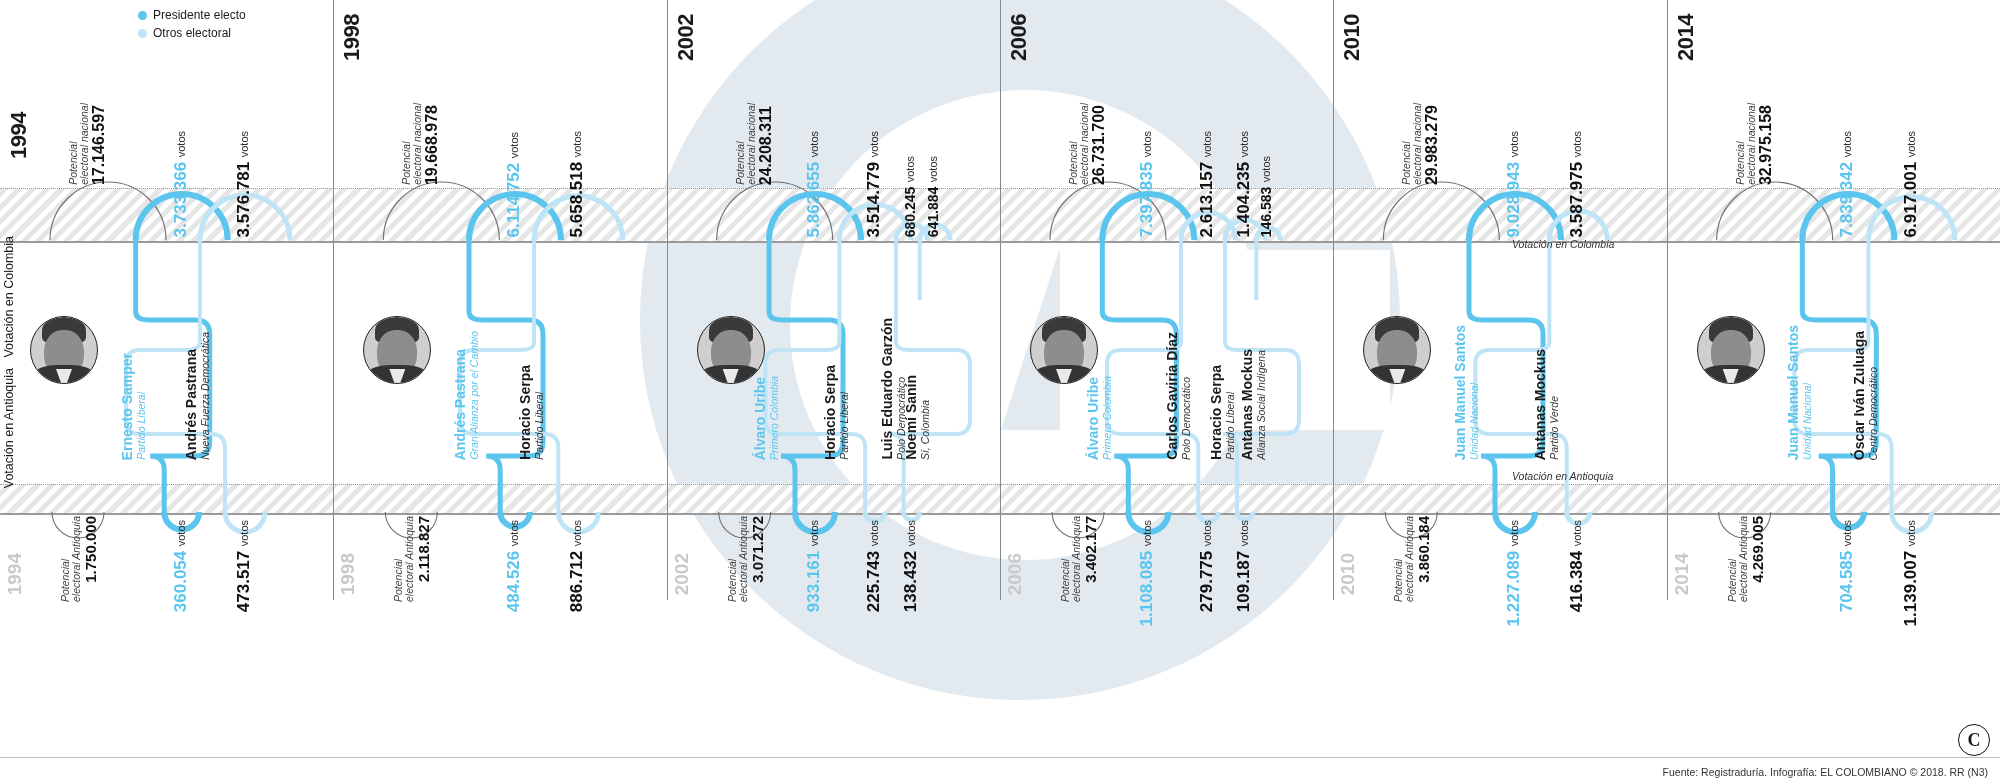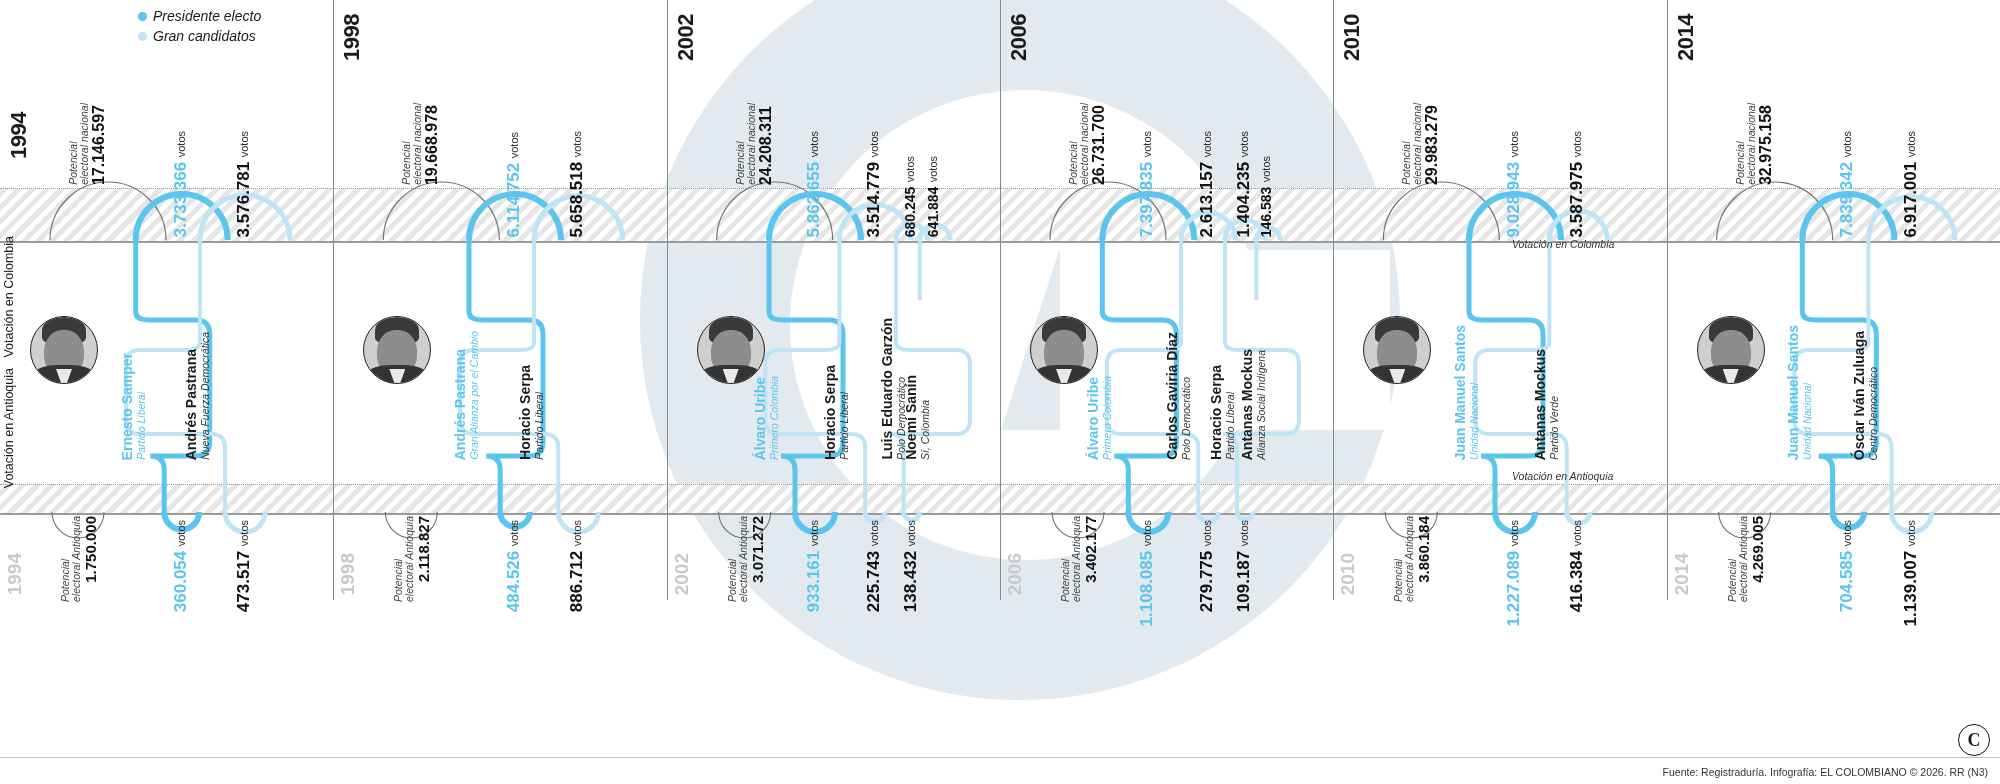--- a/index.html
+++ b/index.html
@@ -46,21 +46,21 @@
   .votelab .u{font-size:11px;color:#2b2b2b;font-weight:normal;}
   .elect .n{color:#5bc5ee;}
   .other .n{color:#111;}
   .small .n{font-size:14px;}
 
   
   svg.arcs{position:absolute;left:0;top:0;width:2000px;height:784px;z-index:4;
            pointer-events:none;overflow:visible;}
 
   
-  .legend{position:absolute;left:138px;top:8px;z-index:9;font-style:italic;font-size:14px;}
+  .legend{position:absolute;left:138px;top:8px;z-index:9;font-size:12px;}
   .legend div{display:flex;align-items:center;gap:6px;margin-bottom:4px;}
   .dot{width:9px;height:9px;border-radius:50%;display:inline-block;}
 
   
   .titlecirc{position:absolute;left:8px;top:6px;width:120px;height:120px;border:1.6px solid #111;
              border-radius:50%;display:flex;align-items:center;justify-content:center;z-index:9;}
   .titlecirc span{font-size:11.6px;line-height:1.32;text-align:left;padding-left:4px;}
 
   
   .axlab{position:absolute;z-index:8;font-size:12.5px;writing-mode:vertical-rl;
@@ -108,21 +108,21 @@
   <div class="band hatch hatch-bot"></div>
 
 
   <div class="legend">
     <div>
       <span class="dot" style="background:#5bc5ee"></span>
       <span>Presidente electo</span>
     </div>
     <div>
       <span class="dot" style="background:#bfe4f6"></span>
-      <span>Gran candidatos</span>
+      <span>Otros electoral</span>
     </div>
   </div>
 
   <div class="axlab" style="left:2px;top:236px;">
     <span>Votación en Colombia</span>
   </div>
   <div class="axlab" style="left:2px;top:368px;">
     <span>Votación en Antioquia</span>
   </div>
 
@@ -442,15 +442,15 @@
       <path d="M 1718.6666666666665 512 A 26 26 0 0 0 1770.6666666666665 512" fill="none" stroke="#6f6f6f" stroke-width="1.1"></path>
       <path d="M 1802.3333333333333 240 A 46 46 0 0 1 1894.3333333333333 240" fill="none" stroke="#5bc5ee" stroke-width="6"></path>
       <path d="M 1832.6031604533634 512 A 15.730172879969835 15.730172879969835 0 0 0 1864.063506213303 512" fill="none" stroke="#5bc5ee" stroke-width="6"></path>
       <path d="M 1802.3333333333333 240 L 1802.3333333333333 312 Q 1802.3333333333333 320 1816.3333333333333 320 L 1862.3333333333333 320 Q 1876.3333333333333 320 1876.3333333333333 334 L 1876.3333333333333 442 Q 1876.3333333333333 456 1862.3333333333333 456 L 1818.6031604533634 456 Q 1832.6031604533634 456 1832.6031604533634 470 L 1832.6031604533634 512" fill="none" stroke="#5bc5ee" stroke-width="5"></path>
       <path d="M 1868.4573950728513 240 A 43.20927159381522 43.20927159381522 0 0 1 1954.8759382604817 240" fill="none" stroke="#bfe4f6" stroke-width="5"></path>
       <path d="M 1891.6666666666665 512 A 20 20 0 0 0 1931.6666666666665 512" fill="none" stroke="#bfe4f6" stroke-width="5"></path>
       <path d="M 1868.4573950728513 240 L 1868.4573950728513 342 Q 1868.4573950728513 350 1854.4573950728513 350 L 1808.4573950728513 350 Q 1794.4573950728513 350 1794.4573950728513 364 L 1794.4573950728513 420 Q 1794.4573950728513 434 1808.4573950728513 434 L 1877.6666666666665 434 Q 1891.6666666666665 434 1891.6666666666665 448 L 1891.6666666666665 512" fill="none" stroke="#bfe4f6" stroke-width="4"></path>
     </svg>
 
   <div class="footline"></div>
-  <div class="footer">Fuente: Registraduría. Infografía: EL COLOMBIANO © 2026. RR (N3)</div>
+  <div class="footer">Fuente: Registraduría. Infografía: EL COLOMBIANO © 2018. RR (N3)</div>
 <div class="clogo">C</div>
   </div>
 
 </body></html>

